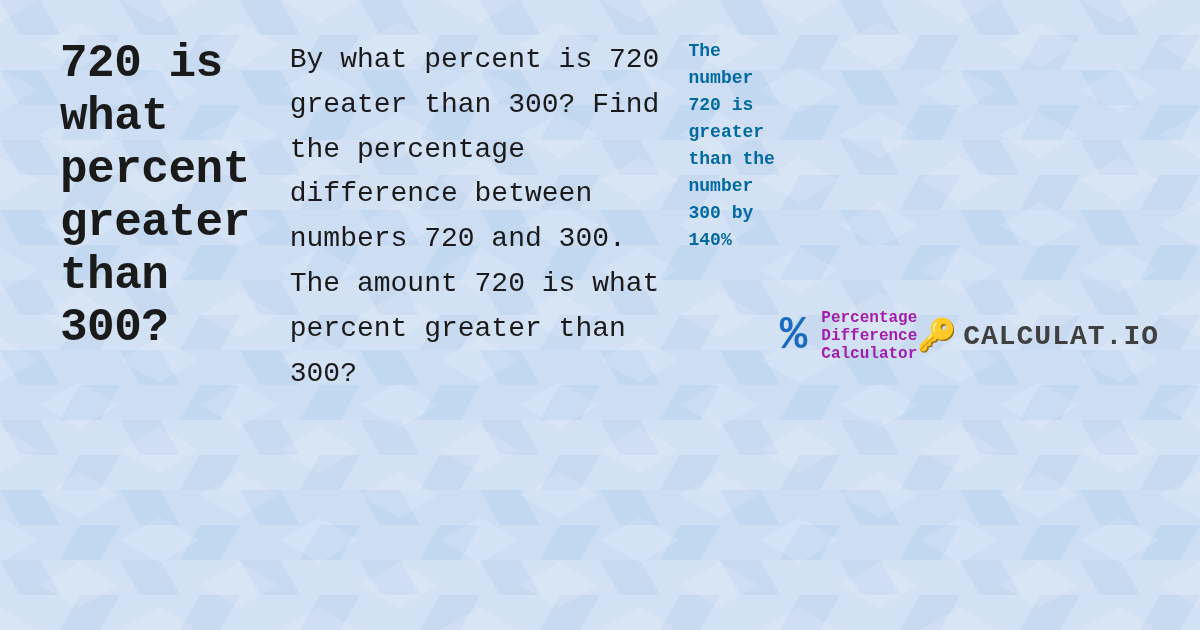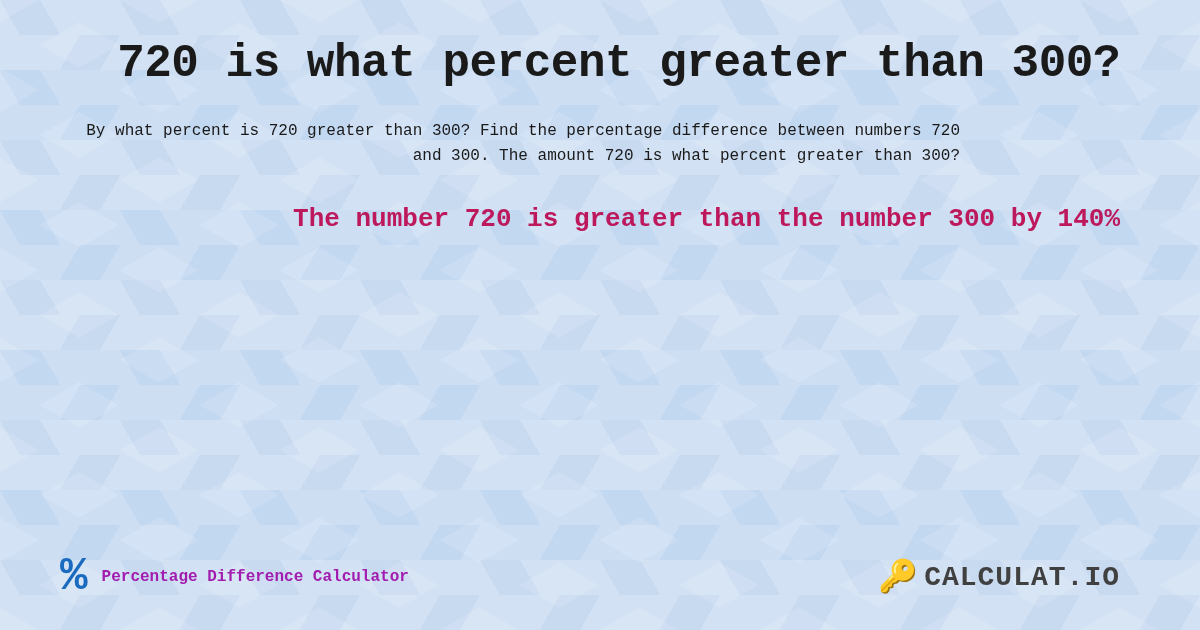--- a/index.html
+++ b/index.html
@@ -37,50 +37,50 @@
         linear-gradient(150deg, rgba(255,255,255,0.12) 12%, transparent 12.5%, transparent 87%, rgba(255,255,255,0.12) 87.5%),
         linear-gradient(30deg, rgba(255,255,255,0.12) 12%, transparent 12.5%, transparent 87%, rgba(255,255,255,0.12) 87.5%),
         linear-gradient(150deg, rgba(255,255,255,0.12) 12%, transparent 12.5%, transparent 87%, rgba(255,255,255,0.12) 87.5%);
       background-size: 160px 90px;
       background-position: 0 0, 0 0, 80px 45px, 80px 45px;
     }
 
     .content {
       position: relative;
       z-index: 1;
-      padding: 38px 80px 30px 60px;
+      padding: 38px 41px 30px 60px;
       height: 100%;
       display: flex;
-      flex-direction: column;
-      text-align: right;
+      flex-direction: row;
     }
 
     .main-title {
       font-size: 46px;
       font-weight: 700;
       color: #1a1a1a;
       font-family: 'Courier New', Courier, monospace;
       line-height: 1.15;
       margin-bottom: 28px;
       letter-spacing: -0.5px;
     }
 
     .description {
-      font-size: 16px;
+      font-size: 28px;
       font-family: 'Courier New', Courier, monospace;
       color: #1a1a1a;
       line-height: 1.6;
       margin-bottom: 30px;
       max-width: 900px;
+      margin-left: 40px;
     }
 
     .result-text {
-      font-size: 26px;
+      font-size: 18px;
       font-weight: 700;
-      color: #be185d;
+      color: #0369a1;
       font-family: 'Courier New', Courier, monospace;
       line-height: 1.5;
       margin-bottom: auto;
     }
 
     .footer {
       display: flex;
       align-items: center;
       justify-content: space-between;
       margin-top: 20px;

